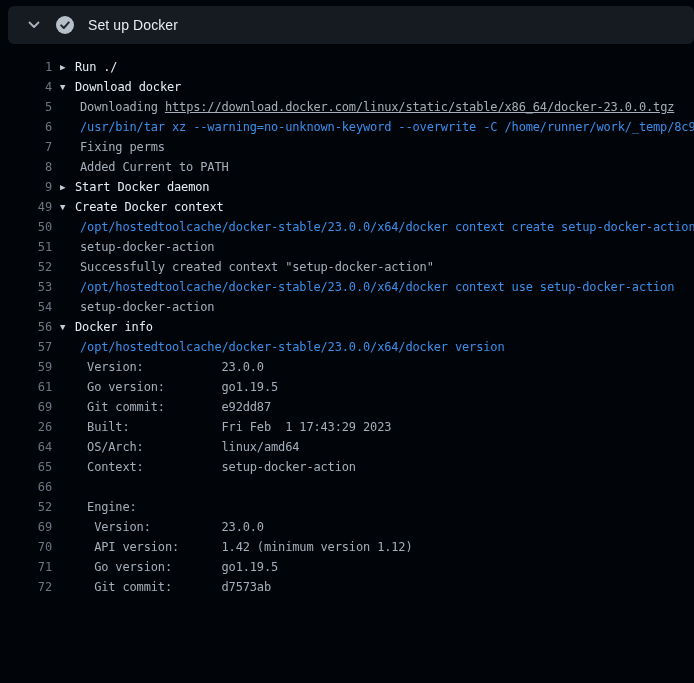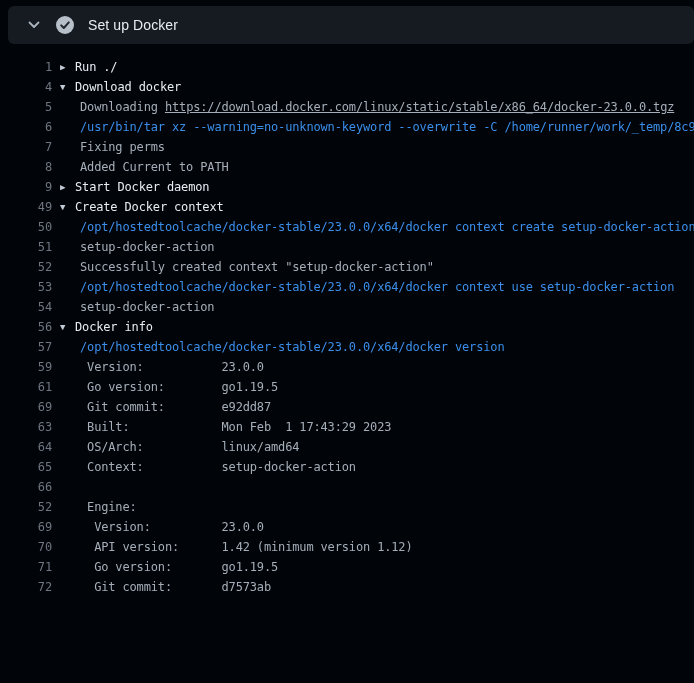--- a/index.html
+++ b/index.html
@@ -133,22 +133,22 @@
       </div>
       <div class="row">
         <span class="ln">61</span>
         <span class="lc indent"> Go version:        go1.19.5</span>
       </div>
       <div class="row">
         <span class="ln">69</span>
         <span class="lc indent"> Git commit:        e92dd87</span>
       </div>
       <div class="row">
-        <span class="ln">63</span>
-        <span class="lc indent"> Built:             Mon Feb  1 17:43:29 2023</span>
+        <span class="ln">26</span>
+        <span class="lc indent"> Built:             Fri Feb  1 17:43:29 2023</span>
       </div>
       <div class="row">
         <span class="ln">64</span>
         <span class="lc indent"> OS/Arch:           linux/amd64</span>
       </div>
       <div class="row">
         <span class="ln">65</span>
         <span class="lc indent"> Context:           setup-docker-action</span>
       </div>
       <div class="row">

